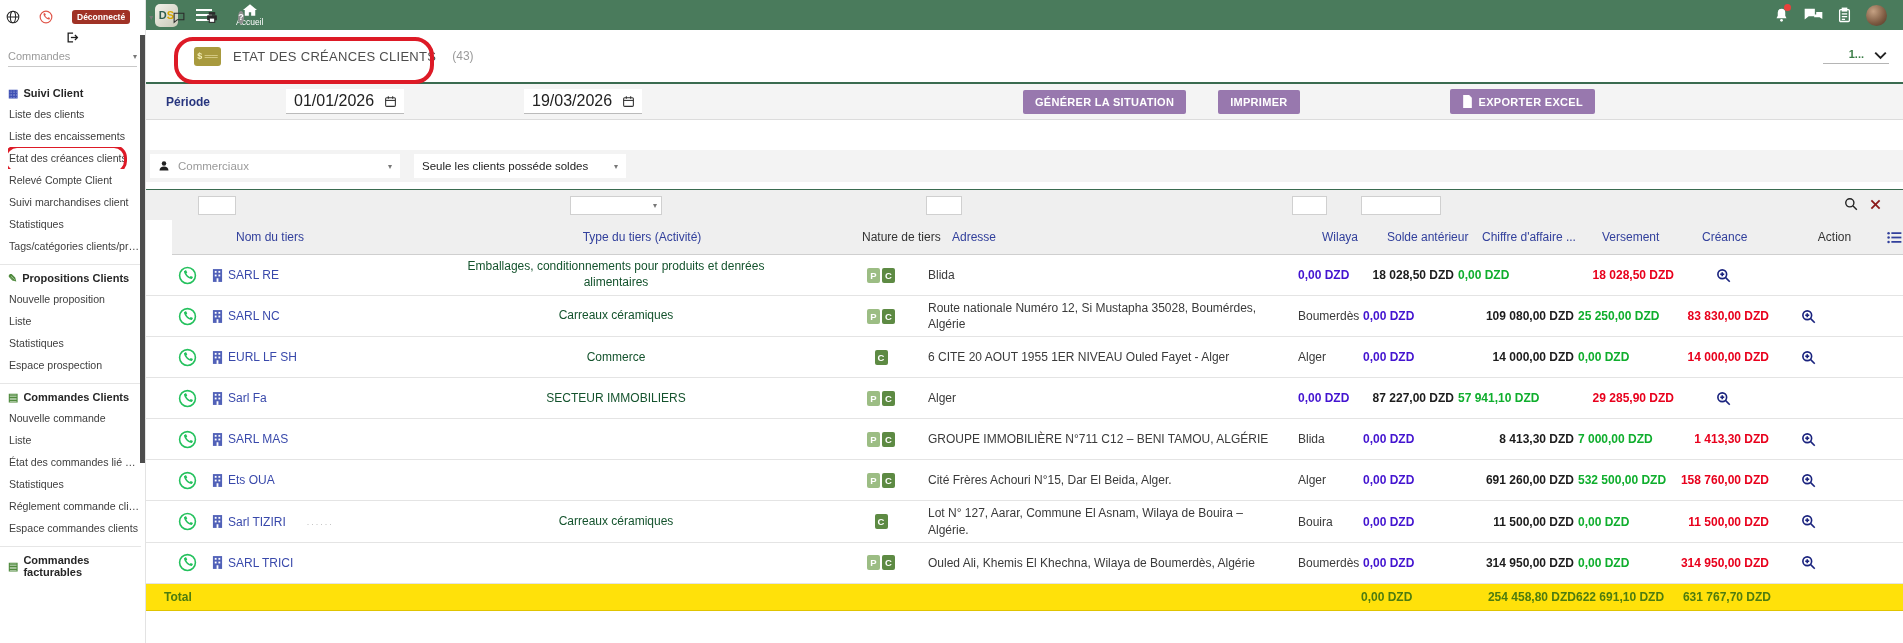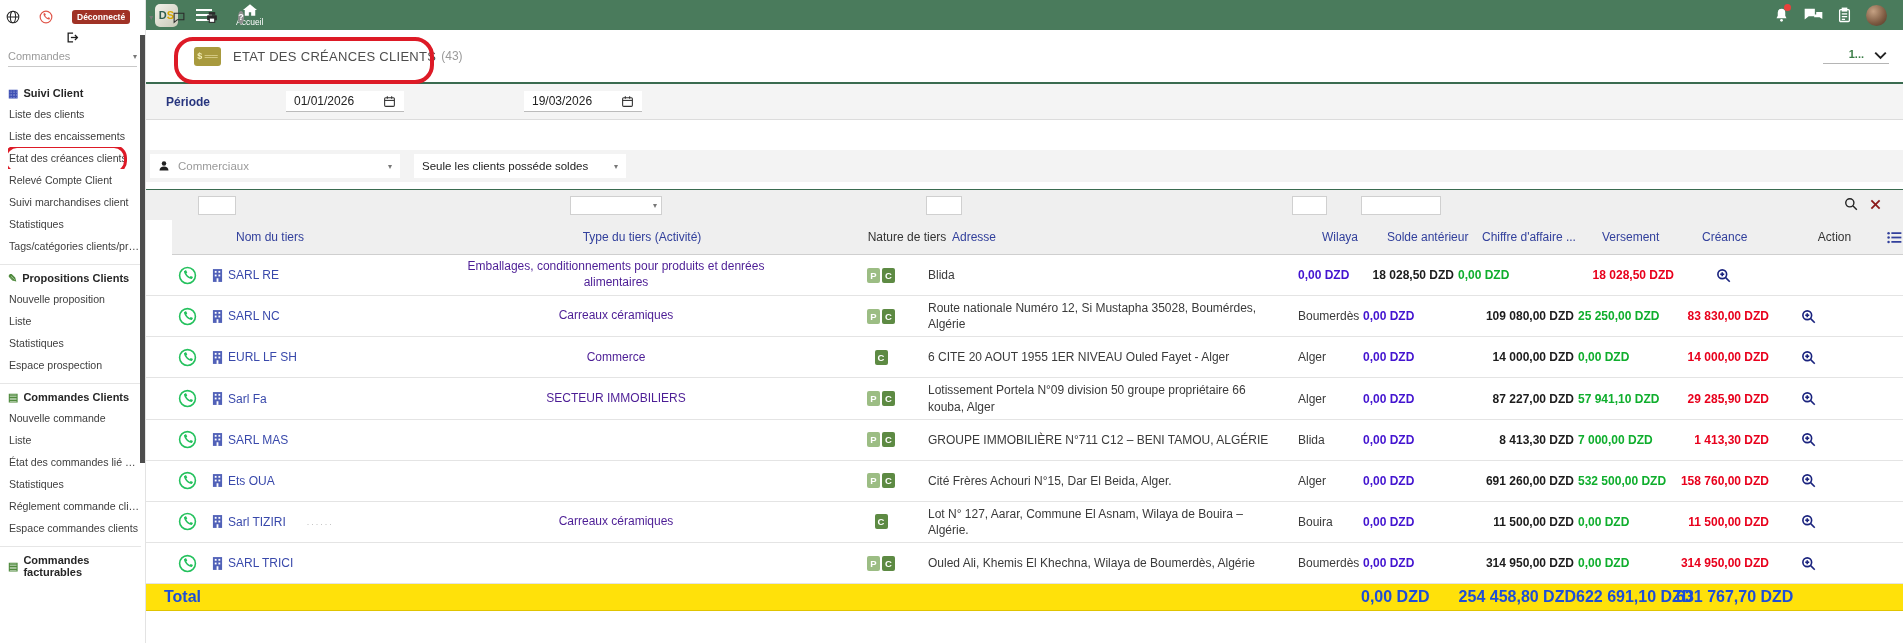--- a/index.html
+++ b/index.html
@@ -45,32 +45,32 @@
   .bell-dot{position:absolute;top:-3px;right:-2px;width:7px;height:7px;border-radius:50%;background:#e8413c;}
   .avatar{width:21px;height:21px;border-radius:50%;background:radial-gradient(circle at 35% 30%,#c5a183,#7c5a41 60%,#4e3526);}
 
   
   .main{position:absolute;left:146px;top:30px;right:0;bottom:0;display:flex;flex-direction:column;background:#fff;}
 
   .titlebar{height:52px;display:flex;align-items:center;padding-left:48px;position:relative;flex:none;}
   .money-ico{width:27px;height:19px;background:#a89a3e;border-radius:3px;color:#f4eeb5;
              font-size:9px;font-weight:bold;display:flex;align-items:center;justify-content:center;gap:2px;}
   .page-title{margin-left:12px;font-size:13px;color:#4d4d4d;letter-spacing:.3px;}
-  .page-count{margin-left:5px;font-size:12px;color:#9a9a9a;}
+  .page-count{margin-left:16px;font-size:12px;color:#9a9a9a;}
   .oval-title{position:absolute;left:28px;top:7px;width:252px;height:39px;border:4px solid #dd1a26;
               border-radius:19px;pointer-events:none;z-index:4;}
   .pager{margin-left:auto;margin-right:14px;display:flex;align-items:flex-end;gap:10px;
          border-bottom:1px solid #b5b5b5;padding:0 2px 3px 26px;}
   .pager .num{color:#3a7d46;font-size:11px;}
 
   .period-row{height:38px;flex:none;background:#f4f4f4;border-top:2px solid #3a6b50;border-bottom:1px solid #dcdcdc;
               display:flex;align-items:center;padding-left:20px;box-sizing:border-box;}
   .period-label{font-size:12px;font-weight:bold;color:#27357e;width:120px;}
   .date-box{display:flex;align-items:center;gap:10px;background:#fff;border-bottom:1px solid #bbb;
-            padding:3px 8px;font-size:12px;color:#222;width:118px;justify-content:space-between;box-sizing:border-box;}
+            padding:3px 8px;font-size:16px;color:#222;width:118px;justify-content:space-between;box-sizing:border-box;}
   .date2{margin-left:120px;}
   .btns{margin-left:auto;margin-right:308px;display:flex;align-items:center;}
   .pbtn{background:#9878ae;color:#fff;font-size:11px;font-weight:bold;border:none;border-radius:2px;
         padding:6px 12px;letter-spacing:.3px;display:flex;align-items:center;gap:6px;cursor:pointer;white-space:nowrap;}
   .btn-print{margin-left:32px;}
   .btn-export{margin-left:150px;}
 
   .spacer1{height:30px;flex:none;}
   .filter-row{height:32px;flex:none;background:#f3f3f3;display:flex;align-items:center;padding-left:4px;gap:14px;}
   .sel{background:#fff;height:24px;display:flex;align-items:center;padding:0 8px;font-size:11.5px;gap:8px;box-sizing:border-box;}
@@ -88,45 +88,45 @@
   .fin-name{width:38px;margin-left:-12px;}
   .fin-act{width:92px;margin:0 auto;display:flex;align-items:center;justify-content:flex-end;padding-right:4px;box-sizing:border-box;}
   .fin-addr{width:36px;}
   .fin-wil{width:35px;margin-left:-4px;}
   .fin-solde{width:80px;}
   .tf-icons{position:absolute;right:22px;top:7px;display:flex;gap:12px;align-items:center;}
 
   .thead{background:#efefef;height:34px;flex:none;border-bottom:1px solid #cfcfcf;font-size:12px;color:#32409c;margin-left:26px;}
   .thead .dark{color:#333;}
   .th-act{text-align:center;}
-  .th-nat{text-align:center;}
+  .th-nat{text-align:left;}
   .th-last{display:flex;justify-content:center;}
 
   .trow{background:#fff;border-bottom:1px solid #e4e4e4;min-height:40px;font-size:12px;}
   .td{padding:4px 2px;box-sizing:border-box;}
   .c-wa{display:flex;justify-content:center;}
   .c-name{display:flex;align-items:center;gap:5px;}
   .client-link{color:#3949ab;font-weight:500;cursor:pointer;white-space:nowrap;}
   .dots{color:#bdbdbd;font-size:9px;letter-spacing:2px;margin-left:16px;}
-  .c-act{text-align:center;color:#4c1d95;padding:4px 70px;line-height:1.3;}
+  .c-act{text-align:center;color:#14532d;padding:4px 70px;line-height:1.3;}
   .c-nat{display:flex;justify-content:center;gap:2px;}
   .badge{width:13px;height:15px;border-radius:2px;color:#fff;font-size:9.5px;font-weight:bold;
          display:flex;align-items:center;justify-content:center;}
   .badge-P{background:#9cbd84;}
   .badge-C{background:#5d8a43;}
   .c-addr{color:#3a3a3a;padding-right:20px;line-height:1.35;}
   .c-wil{color:#3a3a3a;}
   .num{font-weight:bold;white-space:nowrap;}
   .c-solde{color:#4314d0;}
   .c-ca{color:#1c1c1c;text-align:right;}
   .c-ver{color:#0fae2d;}
   .c-cre{color:#e8001c;text-align:right;}
   .c-act-btn{display:flex;justify-content:center;cursor:pointer;}
 
-  .trow-total{background:#ffe10a;height:26px;flex:none;font-size:16px;font-weight:bold;color:#1d4ed8;border-bottom:1px solid #e0c400;}
+  .trow-total{background:#ffe10a;height:26px;flex:none;font-size:12px;font-weight:bold;color:#4d7c0f;border-bottom:1px solid #e0c400;}
   .trow-total .t-ca{text-align:right;}
   .trow-total .t-cre{text-align:right;}
 </style>
 </head>
 <body>
 
 <div class="app">
 
   <div class="sidebar">
     <div class="sb-icons">
@@ -291,20 +291,32 @@
       <div class="date-box date2">
         <span>19/03/2026</span>
         <span>
           <svg width="13" height="13" viewBox="0 0 24 24" fill="none" stroke="#333" stroke-width="2">
               <rect x="3" y="5" width="18" height="16" rx="2"></rect>
               <line x1="3" y1="10" x2="21" y2="10"></line>
               <line x1="8" y1="2.5" x2="8" y2="7"></line>
               <line x1="16" y1="2.5" x2="16" y2="7"></line>
             </svg>
         </span>
+      </div>
+      <div class="btns">
+        <button class="pbtn">GÉNÉRER LA SITUATION</button>
+        <button class="pbtn btn-print">IMPRIMER</button>
+        <button class="pbtn btn-export">
+          <span>
+            <svg width="11" height="13" viewBox="0 0 20 24" fill="#fff">
+                <path d="M2 0h11l5 5v19H2z"></path>
+              </svg>
+          </span>
+          <span>EXPORTER EXCEL</span>
+        </button>
       </div>
     </div>
 
     <div class="spacer1"></div>
 
     <div class="filter-row">
       <div class="sel sel-comm">
         <span>
           <svg width="12" height="12" viewBox="0 0 24 24" fill="#222">
               <circle cx="12" cy="7" r="4.5"></circle>
@@ -535,21 +547,20 @@
                 </g>
               </svg>
             </span>
             <span class="client-link">Sarl Fa</span>
           </div>
           <div class="td c-act">SECTEUR IMMOBILIERS</div>
           <div class="td c-nat">
             <span class="badge badge-P">P</span>
             <span class="badge badge-C">C</span>
           </div>
-          <div class="td c-addr">Lotissement Portela N°09 division 50 groupe propriétaire 66 kouba, Alger</div>
           <div class="td c-wil">Alger</div>
           <div class="td num c-solde">0,00 DZD</div>
           <div class="td num c-ca">87 227,00 DZD</div>
           <div class="td num c-ver">57 941,10 DZD</div>
           <div class="td num c-cre">29 285,90 DZD</div>
           <div class="td c-act-btn">
             <svg width="15" height="15" viewBox="0 0 24 24" fill="none" stroke="#1a237e" stroke-width="2.6">
               <circle cx="10" cy="10" r="7"></circle>
               <line x1="15.5" y1="15.5" x2="22" y2="22"></line>
               <line x1="6.8" y1="10" x2="13.2" y2="10"></line>

